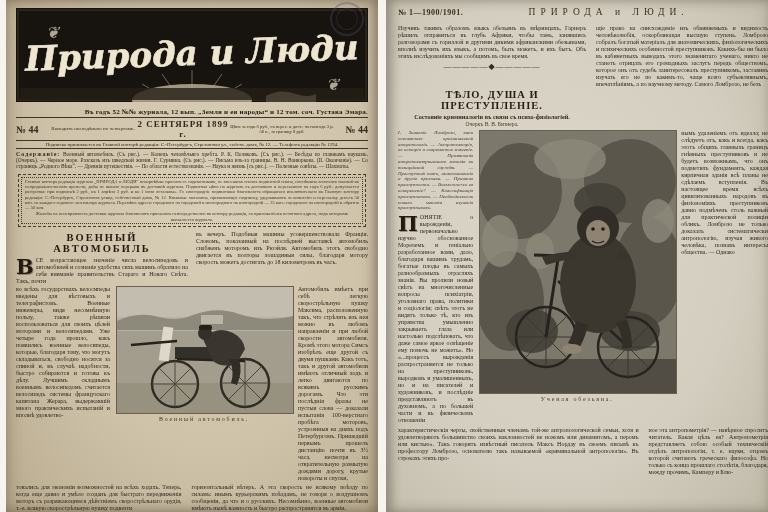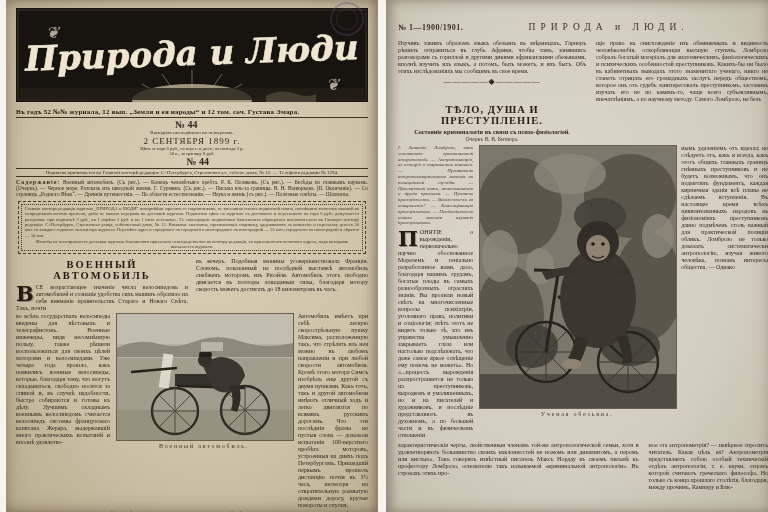--- a/index.html
+++ b/index.html
@@ -14,27 +14,27 @@
     background:radial-gradient(ellipse at 45% 45%, #ddd7c9 0%, #d4cec0 60%, #c0baa9 100%);
     box-shadow:inset 6px 0 10px rgba(70,60,40,.30), inset 0 0 14px rgba(70,60,40,.22);}
   .gap{position:absolute;left:374px;top:0;width:14px;height:512px;background:#f6f4ee;}
   .lstrip{position:absolute;left:0;top:0;width:7px;height:512px;background:#f6f4ee;}
 
   
   .masthead{margin:8px 8px 0 10px;position:relative;}
   .stamp{position:absolute;right:6px;top:-6px;width:30px;height:30px;border:2px solid rgba(90,75,110,.35);
          border-radius:50%;transform:rotate(-18deg);}
   .stamp:after{content:"";position:absolute;inset:4px;border:1px solid rgba(90,75,110,.30);border-radius:50%;}
-  .subline{margin:2px 10px 0;font-size:7px;font-weight:bold;text-align:left;letter-spacing:.2px;color:#2c2115;}
+  .subline{margin:2px 10px 0;font-size:7px;font-weight:bold;text-align:right;letter-spacing:.2px;color:#2c2115;}
   .issue-row{margin:1px 10px 0;display:flex;align-items:center;border-top:1px solid #40331f;
-             border-bottom:1px solid #40331f;padding:1px 0;flex-direction:column;}
+             border-bottom:1px solid #40331f;padding:1px 0;}
   .issue-no{font-size:10px;font-weight:bold;width:34px;}
   .issue-no.right{text-align:right;}
   .freq{width:86px;font-size:5px;text-align:center;line-height:5.5px;color:#3a2d1d;}
-  .idate{flex:1;text-align:center;font-size:9px;font-weight:normal;letter-spacing:1px;}
+  .idate{flex:1;text-align:center;font-size:9px;font-weight:bold;letter-spacing:1px;}
   .price{width:104px;font-size:4.6px;text-align:center;line-height:5px;color:#3a2d1d;}
   .addr{margin:1px 10px 0;font-size:5px;text-align:center;border-bottom:1px solid #40331f;
         padding-bottom:1px;color:#3a2d1d;}
   .contents{margin:2px 10px 0;font-size:5.4px;line-height:6.2px;text-align:justify;color:#382b1b;}
   .contents b{font-size:6px;letter-spacing:1px;}
   .notice{margin:4px 12px 0;border:1.5px dashed #4a3b26;outline:1px dotted #4a3b26;outline-offset:-4px;
           padding:4px 6px;font-size:4.6px;line-height:5.3px;text-align:justify;color:#4a3a26;}
   .notice .last{display:block;text-align:center;margin-top:1px;}
   .lp-article{margin:4px 10px 0;}
   .jt{font-size:6px;line-height:7px;text-align:justify;}
@@ -48,21 +48,21 @@
   .colA{width:94px;}
   .photo-wrap{width:176px;text-align:center;}
   .photo-wrap svg{display:block;border:1px solid #6a5f4c;}
   .caption{font-size:6px;letter-spacing:1.8px;margin-top:2px;color:#473a28;}
   .colC{flex:1;}
   .lp-art-bottom{display:flex;gap:10px;margin-top:2px;}
   .lp-art-bottom .b1{width:47%;}
   .lp-art-bottom .b2{flex:1;}
 
   
-  .rp-header{display:flex;align-items:baseline;padding:22px 14px 2px 12px;}
+  .rp-header{display:flex;align-items:baseline;padding:7px 14px 2px 12px;}
   .rp-no{font-size:8px;font-weight:bold;letter-spacing:.5px;color:#3a2e20;}
   .rp-title{flex:1;text-align:center;font-size:9.5px;font-weight:normal;letter-spacing:5px;color:#402f1e;}
   .rp-top{display:flex;gap:10px;padding:6px 0 0 12px;}
   .rp-top-left{width:188px;}
   .divider{text-align:center;font-size:8px;letter-spacing:1px;color:#3a2d1d;margin:2px 0;}
   .rp-art-title{text-align:center;font-weight:bold;font-size:10.5px;letter-spacing:1px;margin:18px 0 2px;color:#2a1d10;}
   .rp-sub{text-align:center;font-weight:bold;font-size:6.2px;color:#3a2a18;}
   .rp-byline{text-align:center;font-size:5.6px;margin-top:1px;color:#4a3a26;}
   .rp-top-right{flex:1;min-width:0;}
   .rp-mid{display:flex;gap:6px;padding-left:12px;margin-top:3px;}

